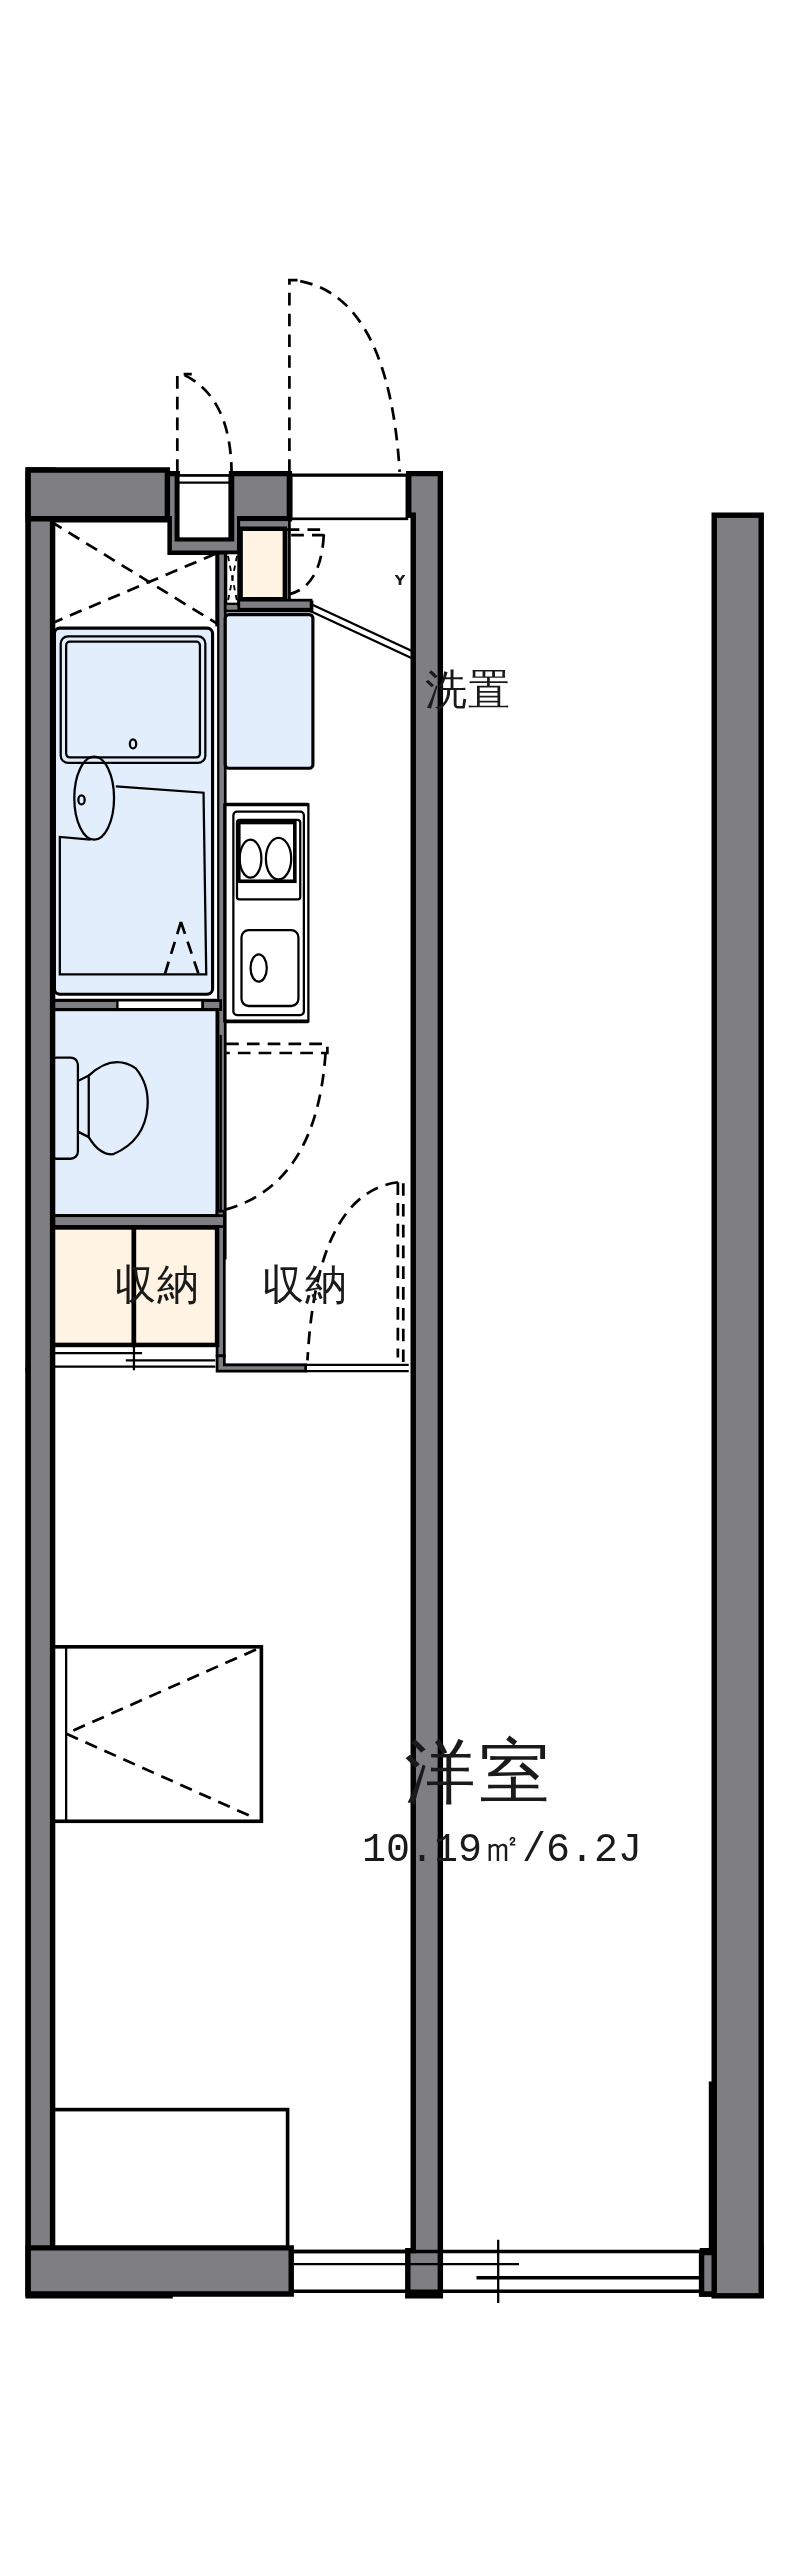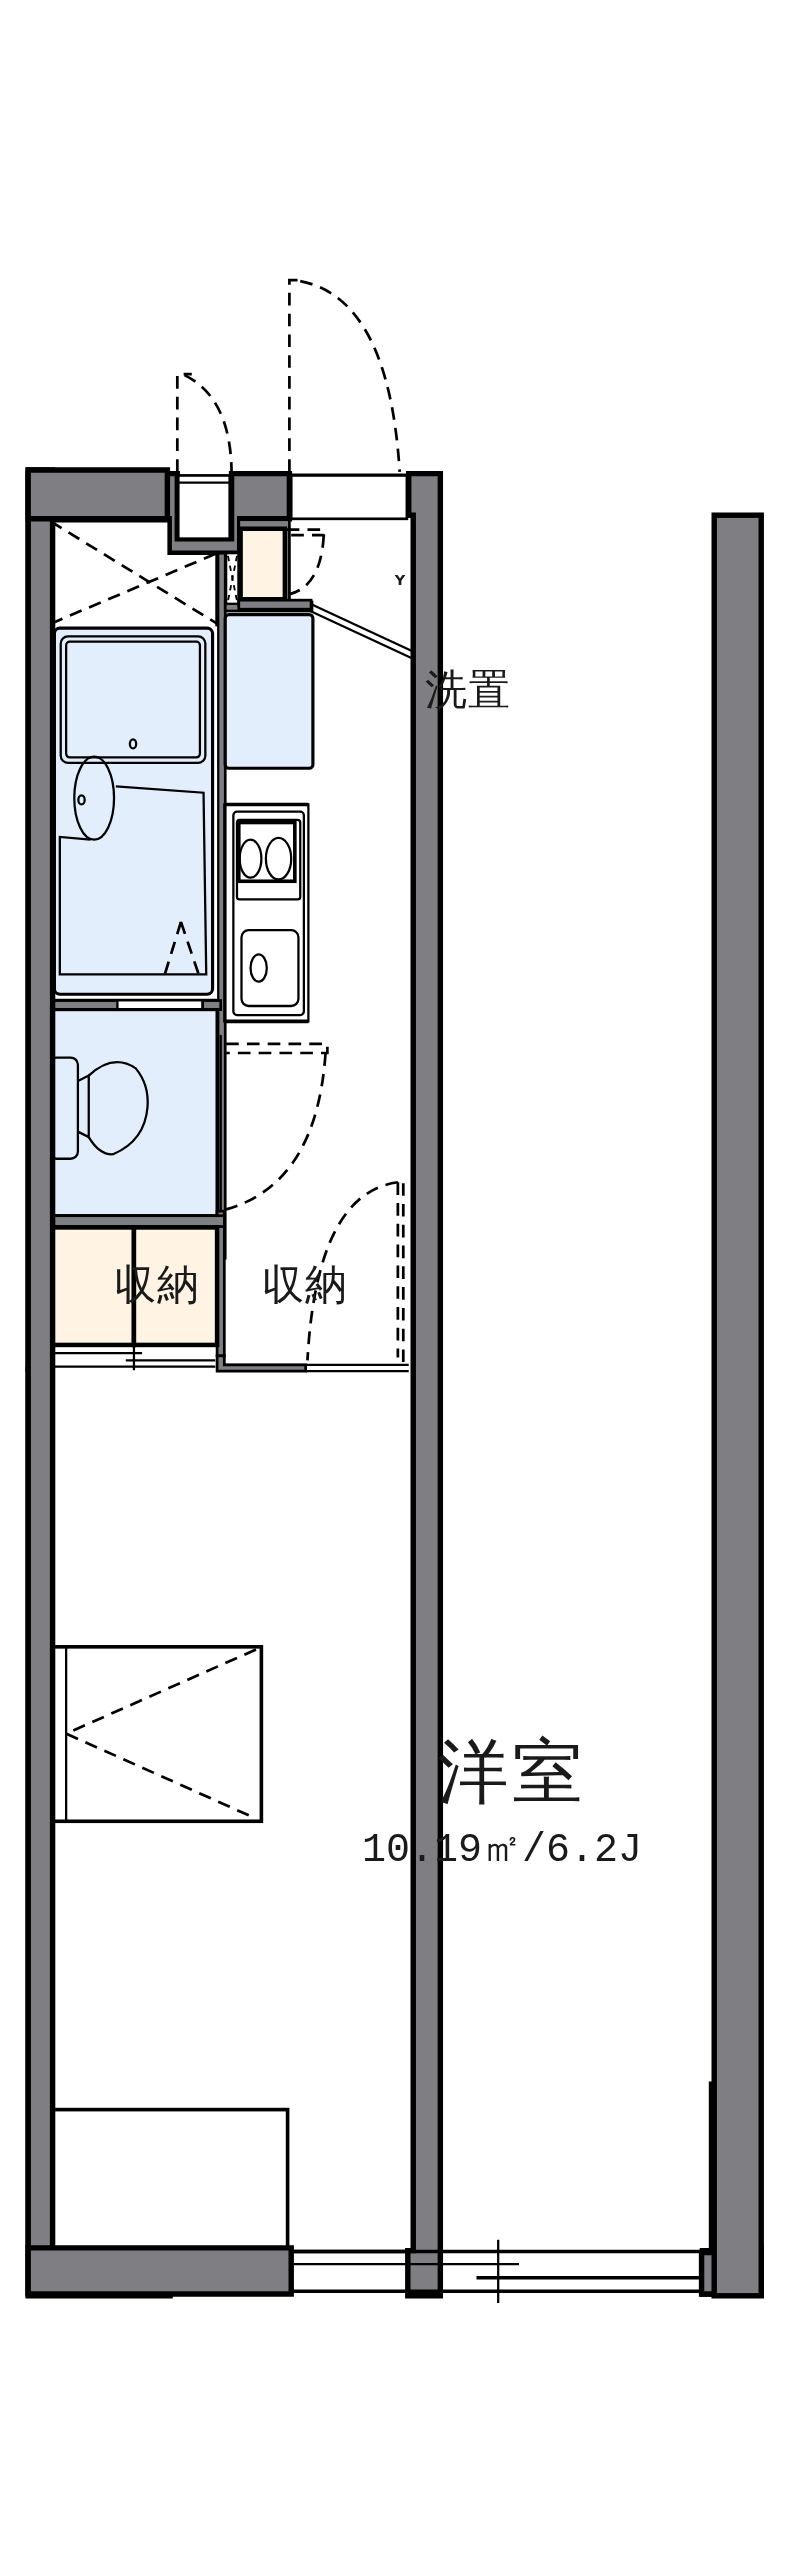--- a/index.html
+++ b/index.html
@@ -164,16 +164,16 @@
   <rect class="wall" x="790" y="570" width="52" height="1970"></rect>
   <rect class="wall" x="31" y="520" width="27" height="2018"></rect>
   <path class="wall" d="M31,2487 L322,2487 L322,2538 L31,2538 Z"></path>
   <path class="wall" d="M31,520 L185,520 L185,574 L56,574 L56,574 L31,574 Z"></path>
   <path class="wall" d="M440,520 L440,574 L555,574 L555,520 Z" style="display:none"></path>
 </svg>
 
 <div class="label lbl-mid" style="left:468px; top:690px;font-family:Liberation Mono, monospace;">洗置</div>
 <div class="label lbl-mid" style="left:157px; top:1285px;">収納</div>
 <div class="label lbl-mid" style="left:305px; top:1285px;">収納</div>
-<div class="label lbl-room" style="left:512px; top:1772px;text-align:center;">洋室</div>
+<div class="label lbl-room" style="left:479px; top:1772px;text-align:center;">洋室</div>
 <div class="label lbl-area" style="left:502px; top:1847px;font-family:Liberation Mono, monospace;">10.19㎡/6.2J</div>
 <div class="label lbl-tiny" style="left:400px; top:580px;">Y</div>
 
 
 </body></html>

